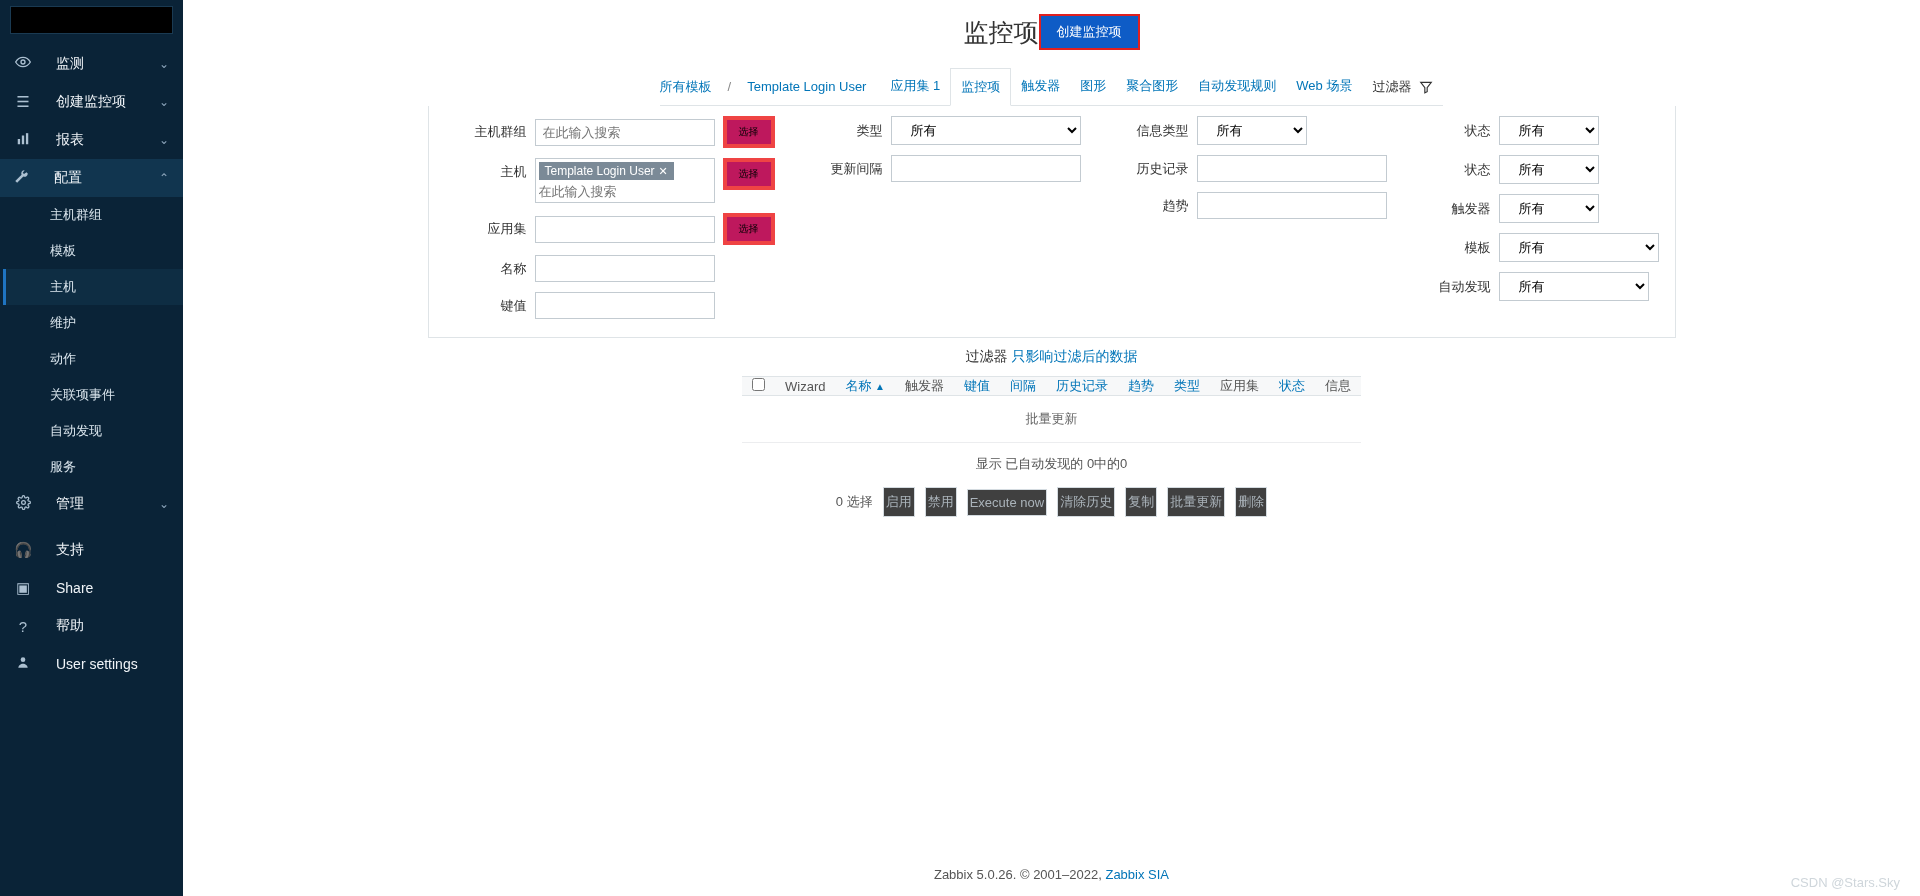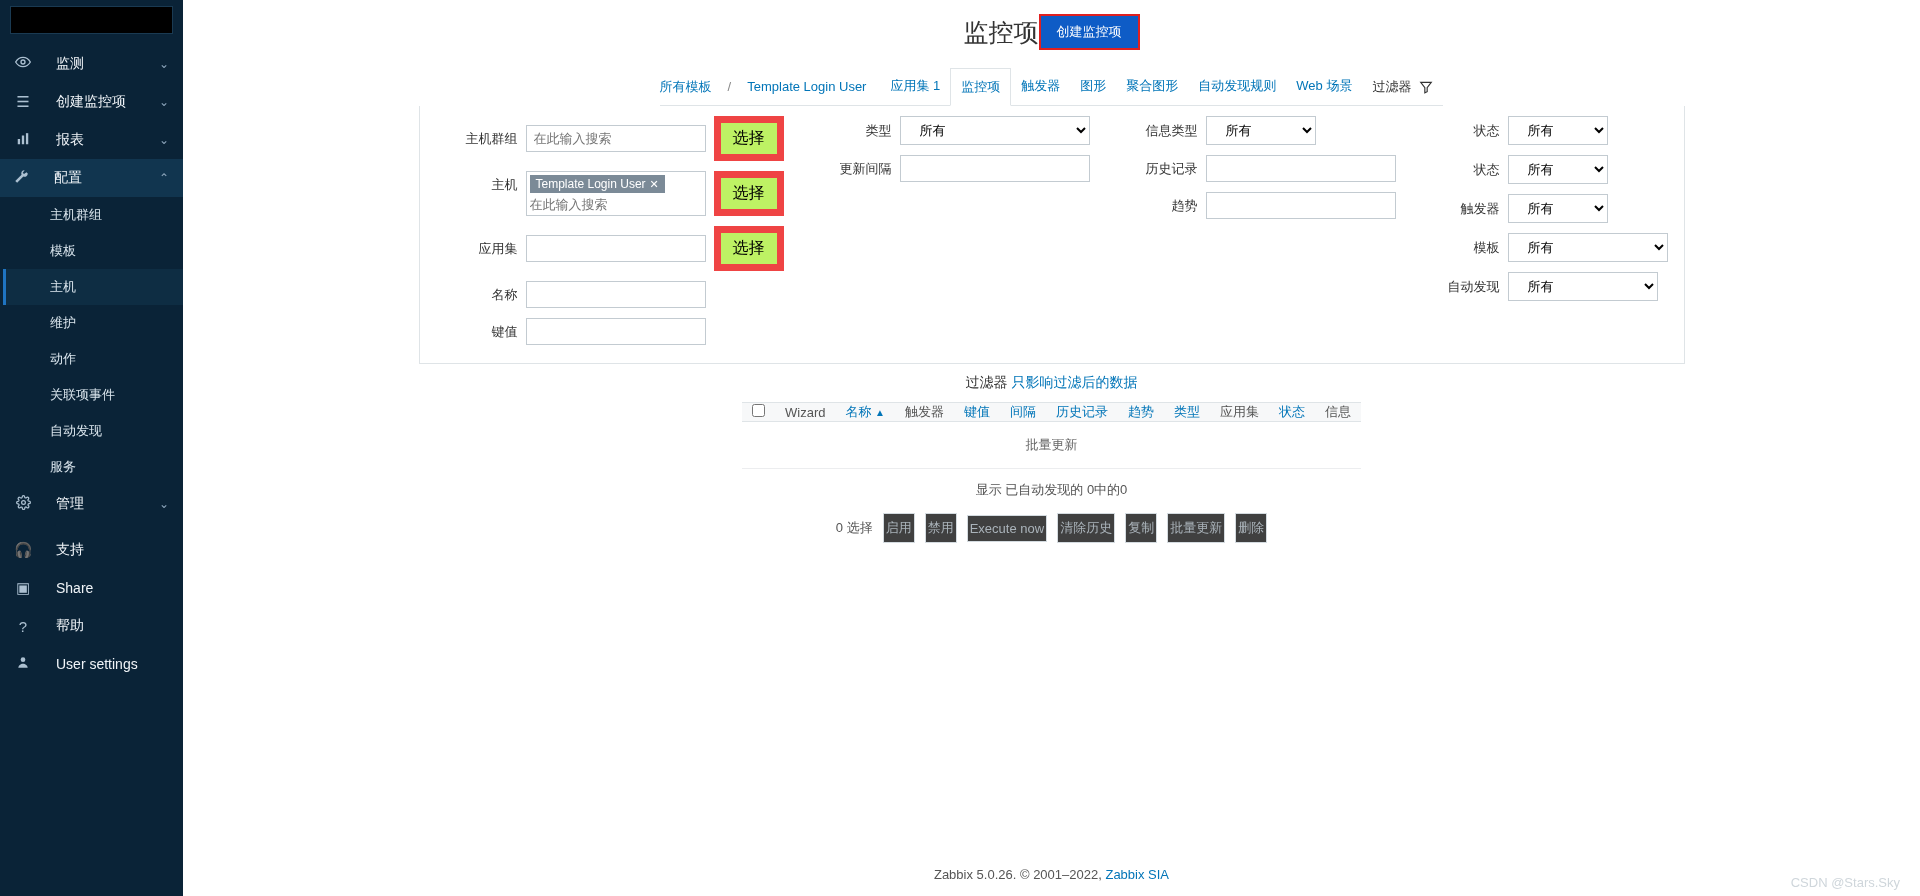--- a/index.html
+++ b/index.html
@@ -43,21 +43,21 @@
 
 .filter-panel { background: #fff; margin: 0 20px; border: 1px solid #dfe4e7; border-top: none; padding: 10px 16px 18px; }
 .form-grid { display: flex; gap: 36px; flex-wrap: wrap; }
 .form-col { display: flex; flex-direction: column; gap: 10px; }
 .frow { display: flex; align-items: center; gap: 8px; }
 .flabel { width: 82px; text-align: right; font-size: 13px; color: #333; }
 .flabel.w2 { width: 72px; }
 .flabel.w3 { width: 68px; }
 .finput { border: 1px solid #c3cbd1; background: #fff; padding: 5px 7px; font-size: 13px; width: 180px; }
 .finput.wide { width: 190px; }
-.btn-sm { border: 7px solid #ef4444; background: #bef264; padding: 5px 12px; font-size: 16px; cursor: pointer; }
+.btn-sm { border: 4px solid #ef4444; background: #be185d; padding: 5px 12px; font-size: 10px; cursor: pointer; }
 .fsel { border: 1px solid #c3cbd1; background: #fff; padding: 5px 15px; font-size: 13px; }
 .fsel.w190 { width: 190px; }
 .fsel.w110 { width: 110px; }
 .fsel.w100 { width: 100px; }
 .fsel.w150 { width: 150px; }
 .fsel.w160 { width: 160px; }
 .tag-box { border: 1px solid #c3cbd1; background: #fff; padding: 3px; display: flex; flex-wrap: wrap; align-items: center; width: 180px; min-height: 30px; gap: 4px; }
 .tag-chip { background: #7b8a97; color: #fff; font-size: 12px; padding: 2px 6px; display: inline-flex; align-items: center; gap: 4px; }
 .tag-x { cursor: pointer; font-size: 11px; }
 .tag-box input { border: none; outline: none; font-size: 13px; flex: 1; min-width: 60px; }

